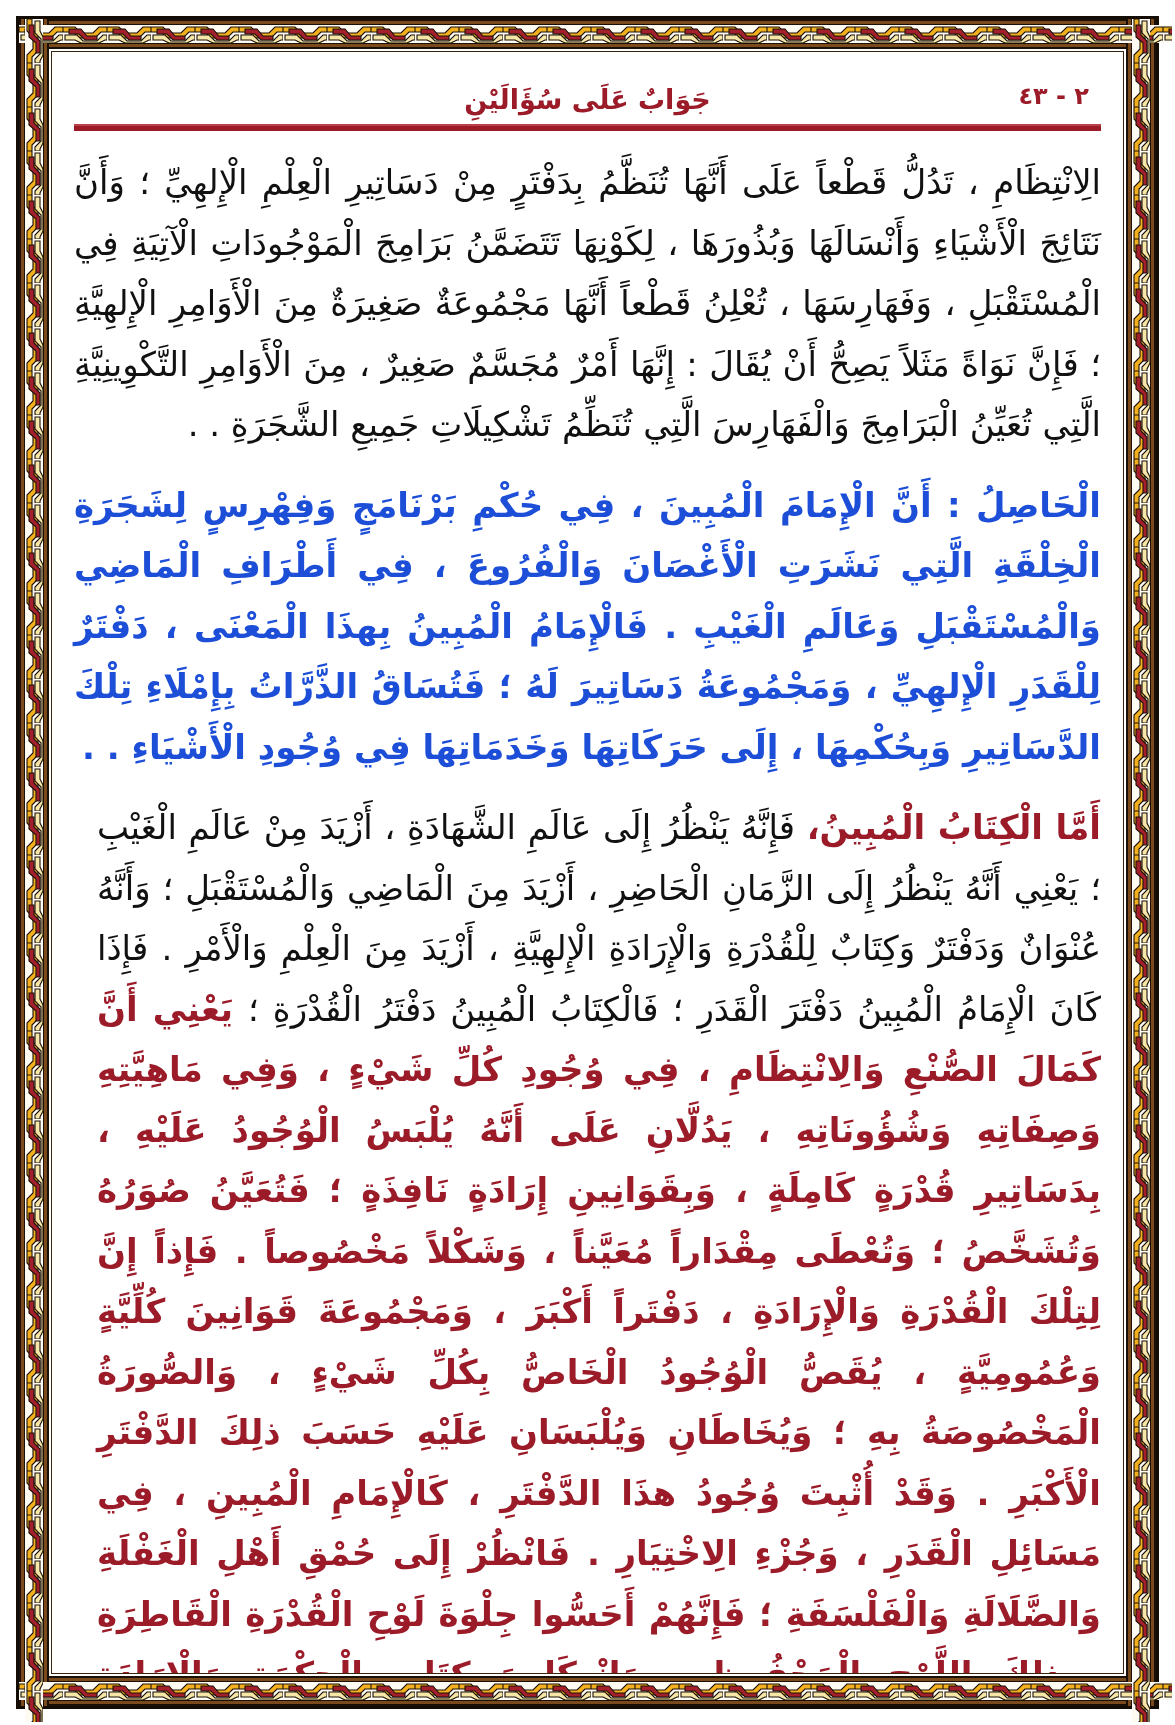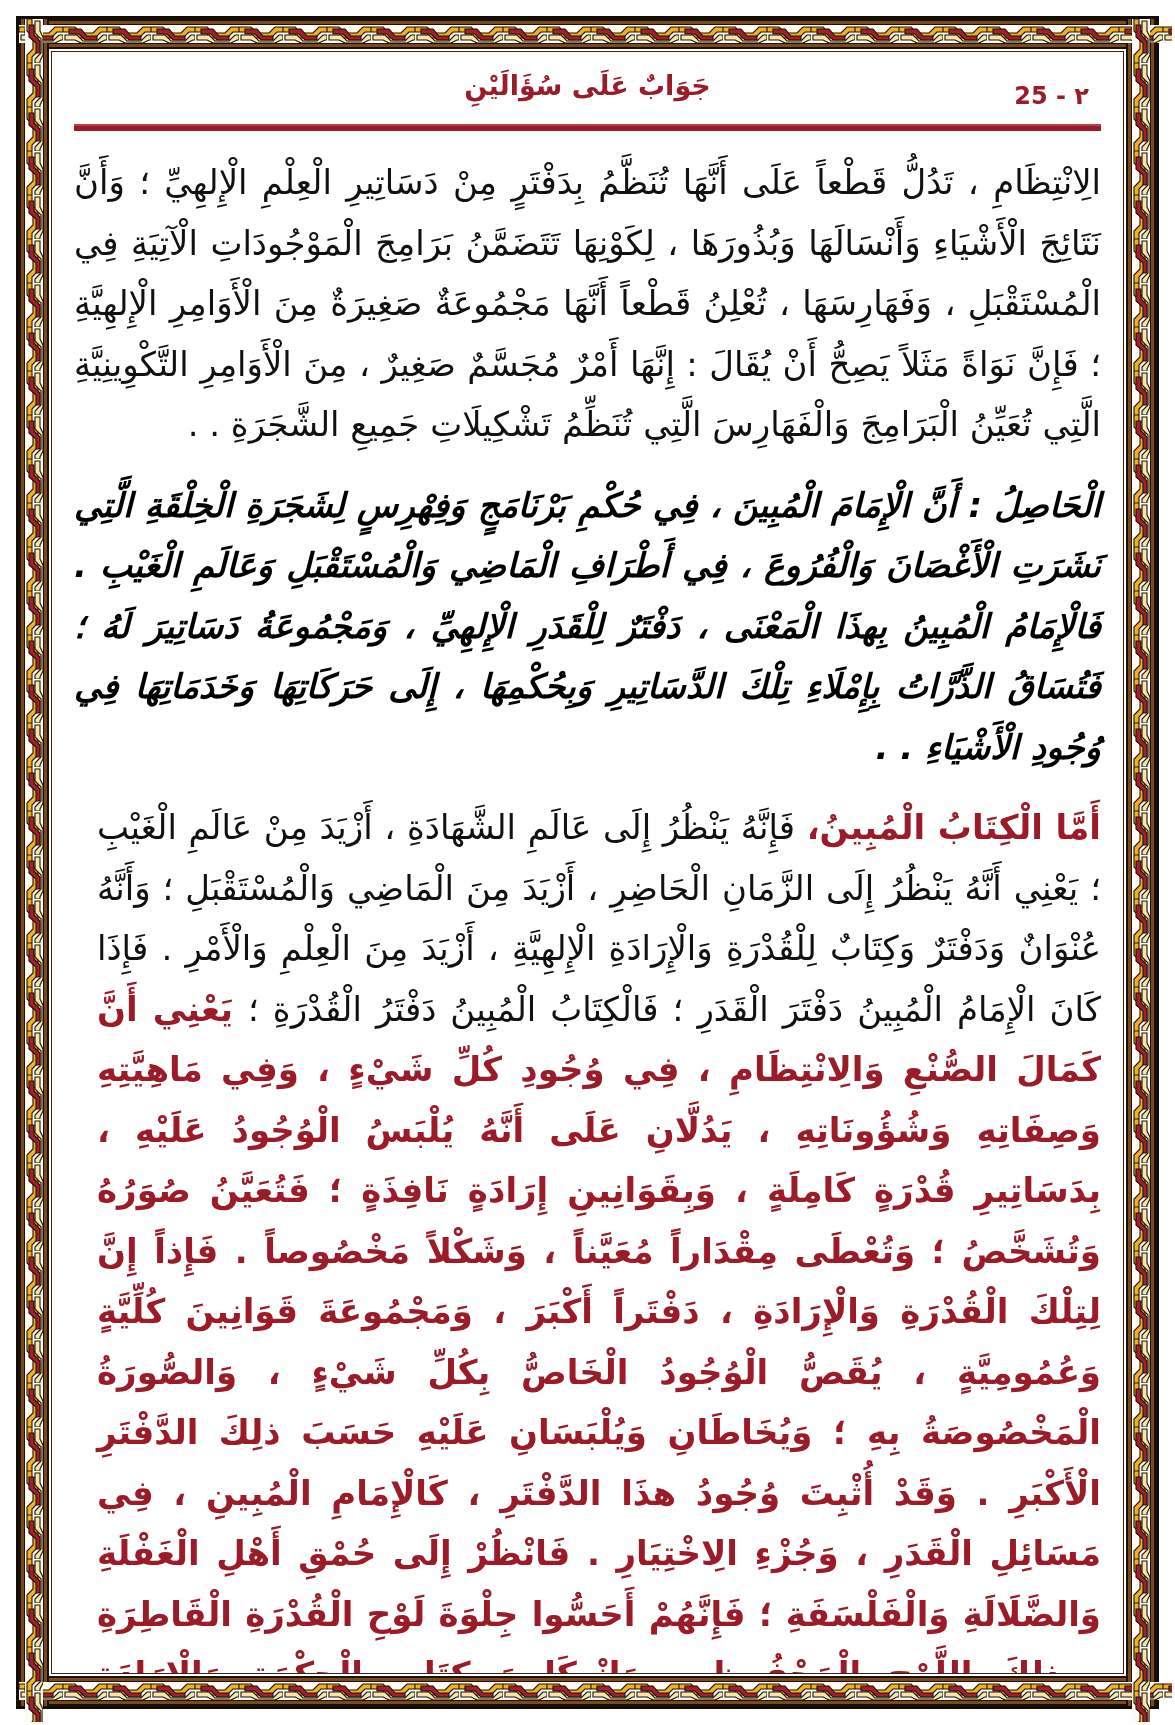--- a/index.html
+++ b/index.html
@@ -116,21 +116,21 @@
   }
 
   
   .page-header {
     position: relative;
     height: 62px;
   }
   .header-title {
     position: absolute;
     left: 0; right: 0;
-    top: 0;
+    top: 14px;
     text-align: center;
     color: #9b1b28;
     font-size: 27px;
     font-weight: bold;
     letter-spacing: 0;
     line-height: 1.2;
     white-space: nowrap;
   }
   .header-folio {
     position: absolute;
@@ -165,21 +165,21 @@
     margin-top: 20px;
   }
 
   .para {
     margin: 0 0 20px 0;
     text-align: justify;
     text-align-last: right;
   }
   .para:last-child { margin-bottom: 0; margin-left: 23px; }
 
-  .para.red  { color: #000000; font-weight: bold; font-style: italic; }
+  .para.red  { color: #1d4ed8; font-weight: bold; }
   .para.black { color: #111111; }
 
   .seg-red {
     color: #9b1b28;
     font-weight: bold;
   }
   .seg-black {
     color: #111111;
     font-weight: normal;
   }
@@ -228,21 +228,21 @@
     <svg class="braid-svg braid-svg-right" width="18" height="1703" viewBox="0 0 18 1703" preserveAspectRatio="none">
       <rect x="0" y="0" width="18" height="1703" fill="url(#plaitv)"></rect>
     </svg>
 
     <div class="frame-inner"></div>
   </div>
 
   <div class="content">
 
     <div class="page-header">
-      <div class="header-folio">٢ - 25</div>
+      <div class="header-folio">٢ - ٤٣</div>
       <div class="header-title">جَوَابٌ عَلَى سُؤَالَيْنِ</div>
       <div class="header-rule"></div>
     </div>
 
     <div class="body-text">
 
       <p class="para black">الِانْتِظَامِ ، تَدُلُّ قَطْعاً عَلَى أَنَّهَا تُنَظَّمُ بِدَفْتَرٍ مِنْ دَسَاتِيرِ الْعِلْمِ الْإِلهِيِّ ؛ وَأَنَّ نَتَائِجَ الْأَشْيَاءِ وَأَنْسَالَهَا وَبُذُورَهَا ، لِكَوْنِهَا تَتَضَمَّنُ بَرَامِجَ الْمَوْجُودَاتِ الْآتِيَةِ فِي الْمُسْتَقْبَلِ ، وَفَهَارِسَهَا ، تُعْلِنُ قَطْعاً أَنَّهَا مَجْمُوعَةٌ صَغِيرَةٌ مِنَ الْأَوَامِرِ الْإِلهِيَّةِ ؛ فَإِنَّ نَوَاةً مَثَلاً يَصِحُّ أَنْ يُقَالَ : إِنَّهَا أَمْرٌ مُجَسَّمٌ صَغِيرٌ ، مِنَ الْأَوَامِرِ التَّكْوِينِيَّةِ الَّتِي تُعَيِّنُ الْبَرَامِجَ وَالْفَهَارِسَ الَّتِي تُنَظِّمُ تَشْكِيلَاتِ جَمِيعِ الشَّجَرَةِ . .</p>
 
       <p class="para red">الْحَاصِلُ : أَنَّ الْإِمَامَ الْمُبِينَ ، فِي حُكْمِ بَرْنَامَجٍ وَفِهْرِسٍ لِشَجَرَةِ الْخِلْقَةِ الَّتِي نَشَرَتِ الْأَغْصَانَ وَالْفُرُوعَ ، فِي أَطْرَافِ الْمَاضِي وَالْمُسْتَقْبَلِ وَعَالَمِ الْغَيْبِ . فَالْإِمَامُ الْمُبِينُ بِهذَا الْمَعْنَى ، دَفْتَرٌ لِلْقَدَرِ الْإِلهِيِّ ، وَمَجْمُوعَةُ دَسَاتِيرَ لَهُ ؛ فَتُسَاقُ الذَّرَّاتُ بِإِمْلَاءِ تِلْكَ الدَّسَاتِيرِ وَبِحُكْمِهَا ، إِلَى حَرَكَاتِهَا وَخَدَمَاتِهَا فِي وُجُودِ الْأَشْيَاءِ . .</p>
 

